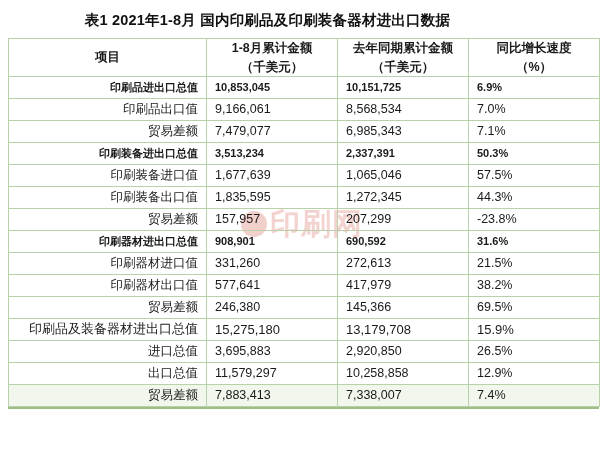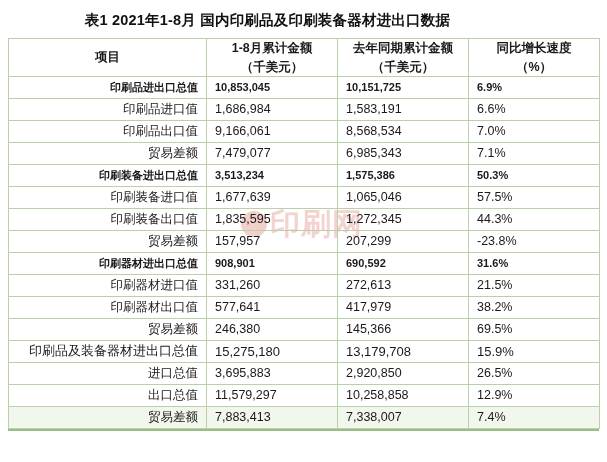--- a/index.html
+++ b/index.html
@@ -153,41 +153,35 @@
       </tr>
     </thead>
     <tbody>
       <tr class="total">
         <td class="label">印刷品进出口总值</td>
         <td class="num">10,853,045</td>
         <td class="num">10,151,725</td>
         <td class="num">6.9%</td>
       </tr>
       <tr>
-        <td class="label">印刷品进口值</td>
-        <td class="num">1,686,984</td>
-        <td class="num">1,583,191</td>
-        <td class="num">6.6%</td>
-      </tr>
-      <tr>
         <td class="label">印刷品出口值</td>
         <td class="num">9,166,061</td>
         <td class="num">8,568,534</td>
         <td class="num">7.0%</td>
       </tr>
       <tr>
         <td class="label">贸易差额</td>
         <td class="num">7,479,077</td>
         <td class="num">6,985,343</td>
         <td class="num">7.1%</td>
       </tr>
       <tr class="total">
         <td class="label">印刷装备进出口总值</td>
         <td class="num">3,513,234</td>
-        <td class="num">1,575,386</td>
+        <td class="num">2,337,391</td>
         <td class="num">50.3%</td>
       </tr>
       <tr>
         <td class="label">印刷装备进口值</td>
         <td class="num">1,677,639</td>
         <td class="num">1,065,046</td>
         <td class="num">57.5%</td>
       </tr>
       <tr>
         <td class="label">印刷装备出口值</td>

